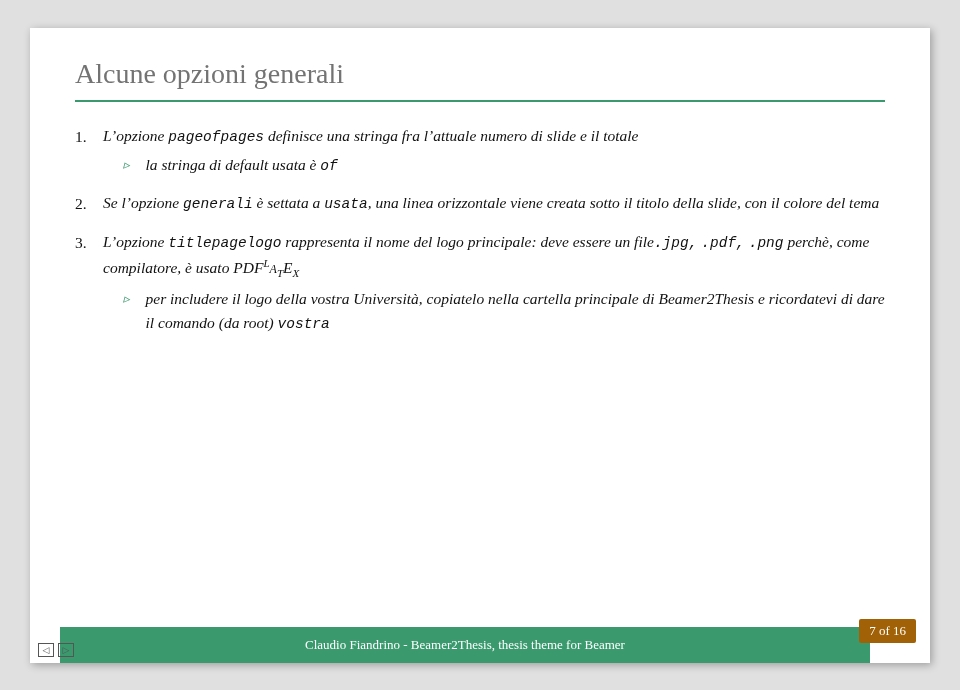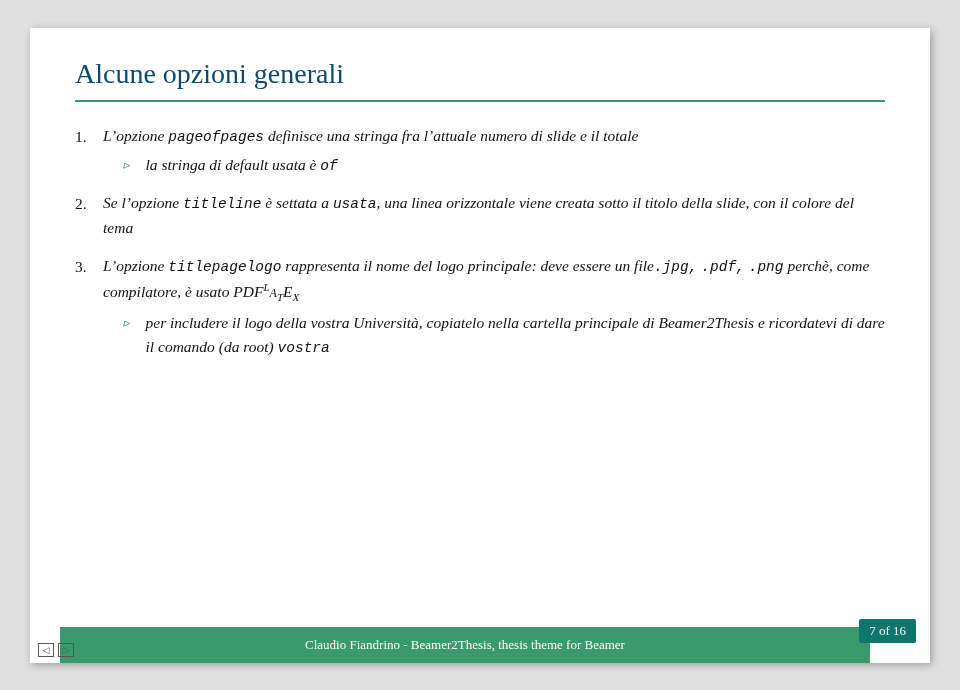--- a/index.html
+++ b/index.html
@@ -25,21 +25,21 @@
 
     .slide-inner {
       padding: 30px 45px 80px 45px;
       height: 100%;
       position: relative;
     }
 
     .slide-title {
       font-size: 28px;
       font-weight: normal;
-      color: #0c4a6e;
+      color: #737373;
       padding-bottom: 10px;
       border-bottom: 2px solid #3a9a6e;
       margin-bottom: 22px;
     }
 
     .content {
       font-size: 15.5px;
       color: #111;
       line-height: 1.55;
     }
@@ -112,21 +112,21 @@
 
     .footer-text {
       color: #fff;
       font-size: 13px;
     }
 
     .page-badge {
       position: absolute;
       bottom: 20px;
       right: 14px;
-      background: #0f766e;
+      background: #a16207;
       color: #fff;
       font-size: 13px;
       padding: 4px 10px;
       border-radius: 2px;
     }
 
     .nav-arrows {
       position: absolute;
       bottom: 6px;
       left: 8px;
@@ -166,21 +166,21 @@
             <span class="sub-text">la stringa di default usata è <span class="mono">of</span></span>
           </div>
         </div>
       </div>
 
       <div class="item item-row">
         <div class="item-num-col">
           <span>2.</span>
         </div>
         <div class="item-content-col">
-          <span>Se l’opzione <span class="mono">titleline</span> è settata a <span class="mono">usata</span>, una linea orizzontale viene creata sotto il titolo della slide, con il colore del tema</span>
+          <span>Se l’opzione <span class="mono">generali</span> è settata a <span class="mono">usata</span>, una linea orizzontale viene creata sotto il titolo della slide, con il colore del tema</span>
         </div>
       </div>
 
       <div class="item item-row">
         <div class="item-num-col">
           <span>3.</span>
         </div>
         <div class="item-content-col">
           <span>L’opzione <span class="mono">titlepagelogo</span> rappresenta il nome del logo principale: deve essere un file<span class="mono">.jpg,</span> <span class="mono">.pdf,</span> <span class="mono">.png</span> perchè, come compilatore, è usato PDF<span style="font-size:11px;vertical-align:super;font-family:serif;">L</span><span style="font-size:12px;font-family:serif;">A</span><span style="font-size:11px;vertical-align:sub;font-family:serif;">T</span>E<span style="font-size:11px;vertical-align:sub;font-family:serif;">X</span></span>
           <div class="sub-item">

